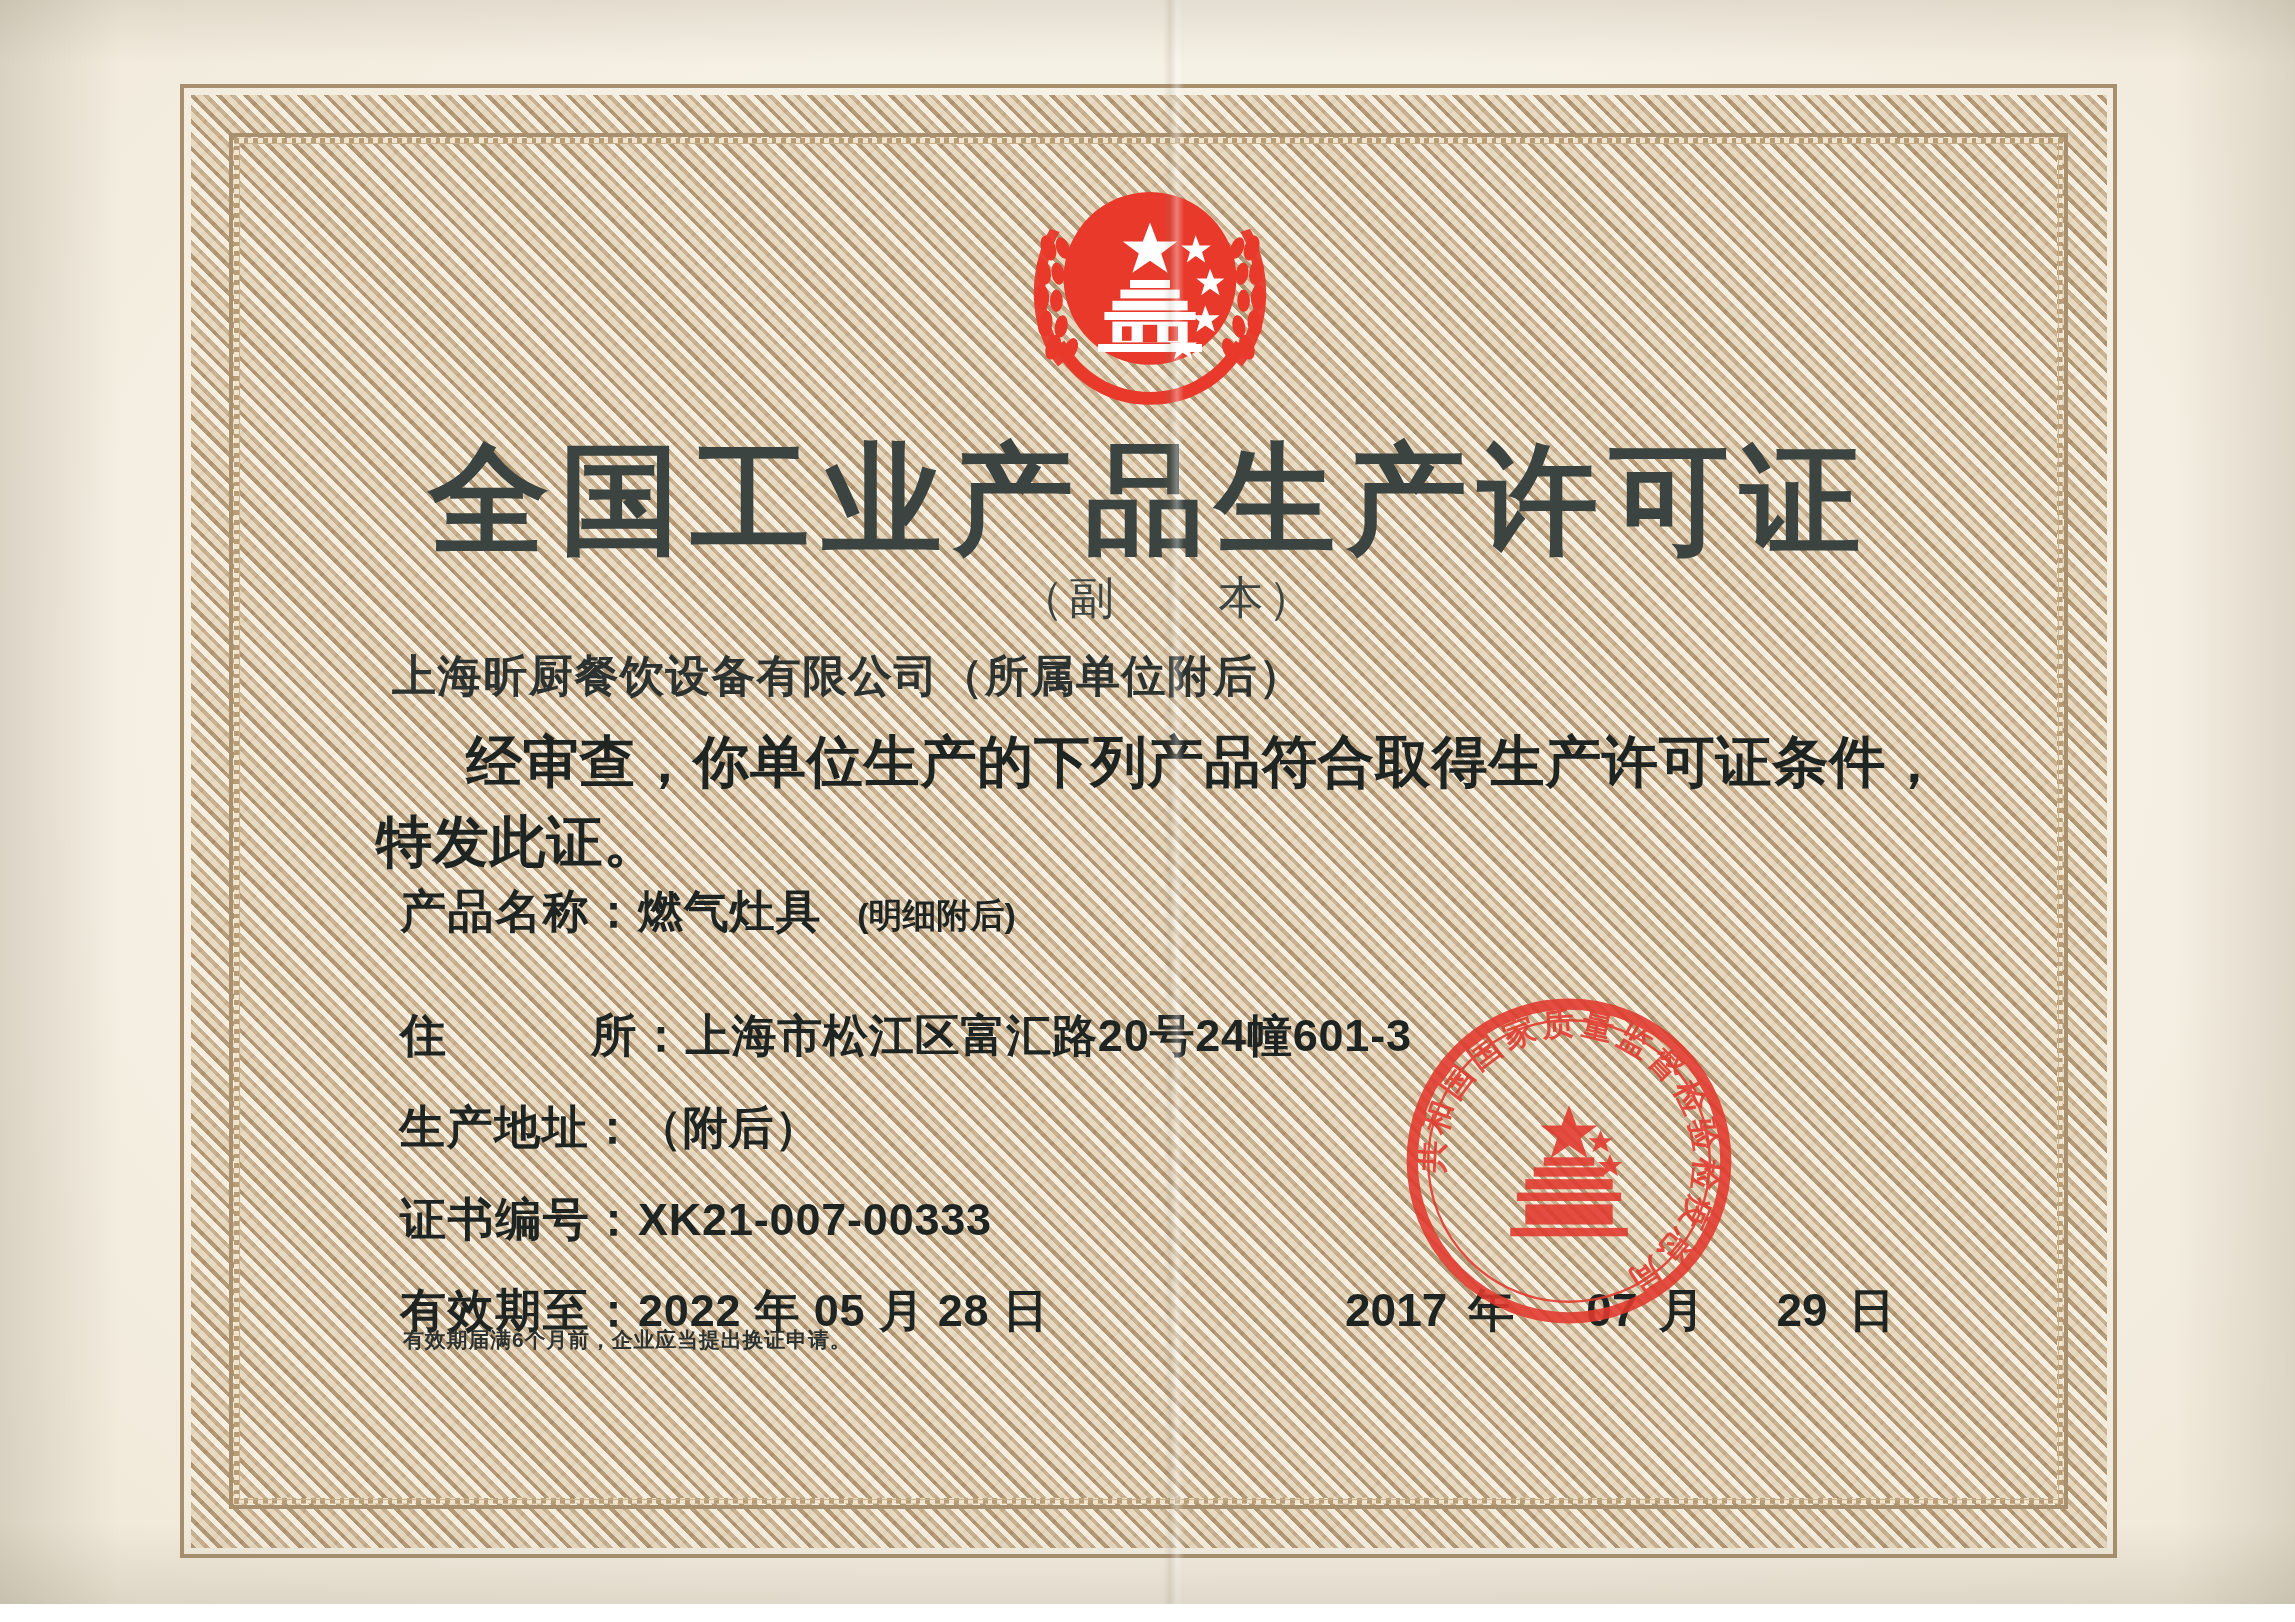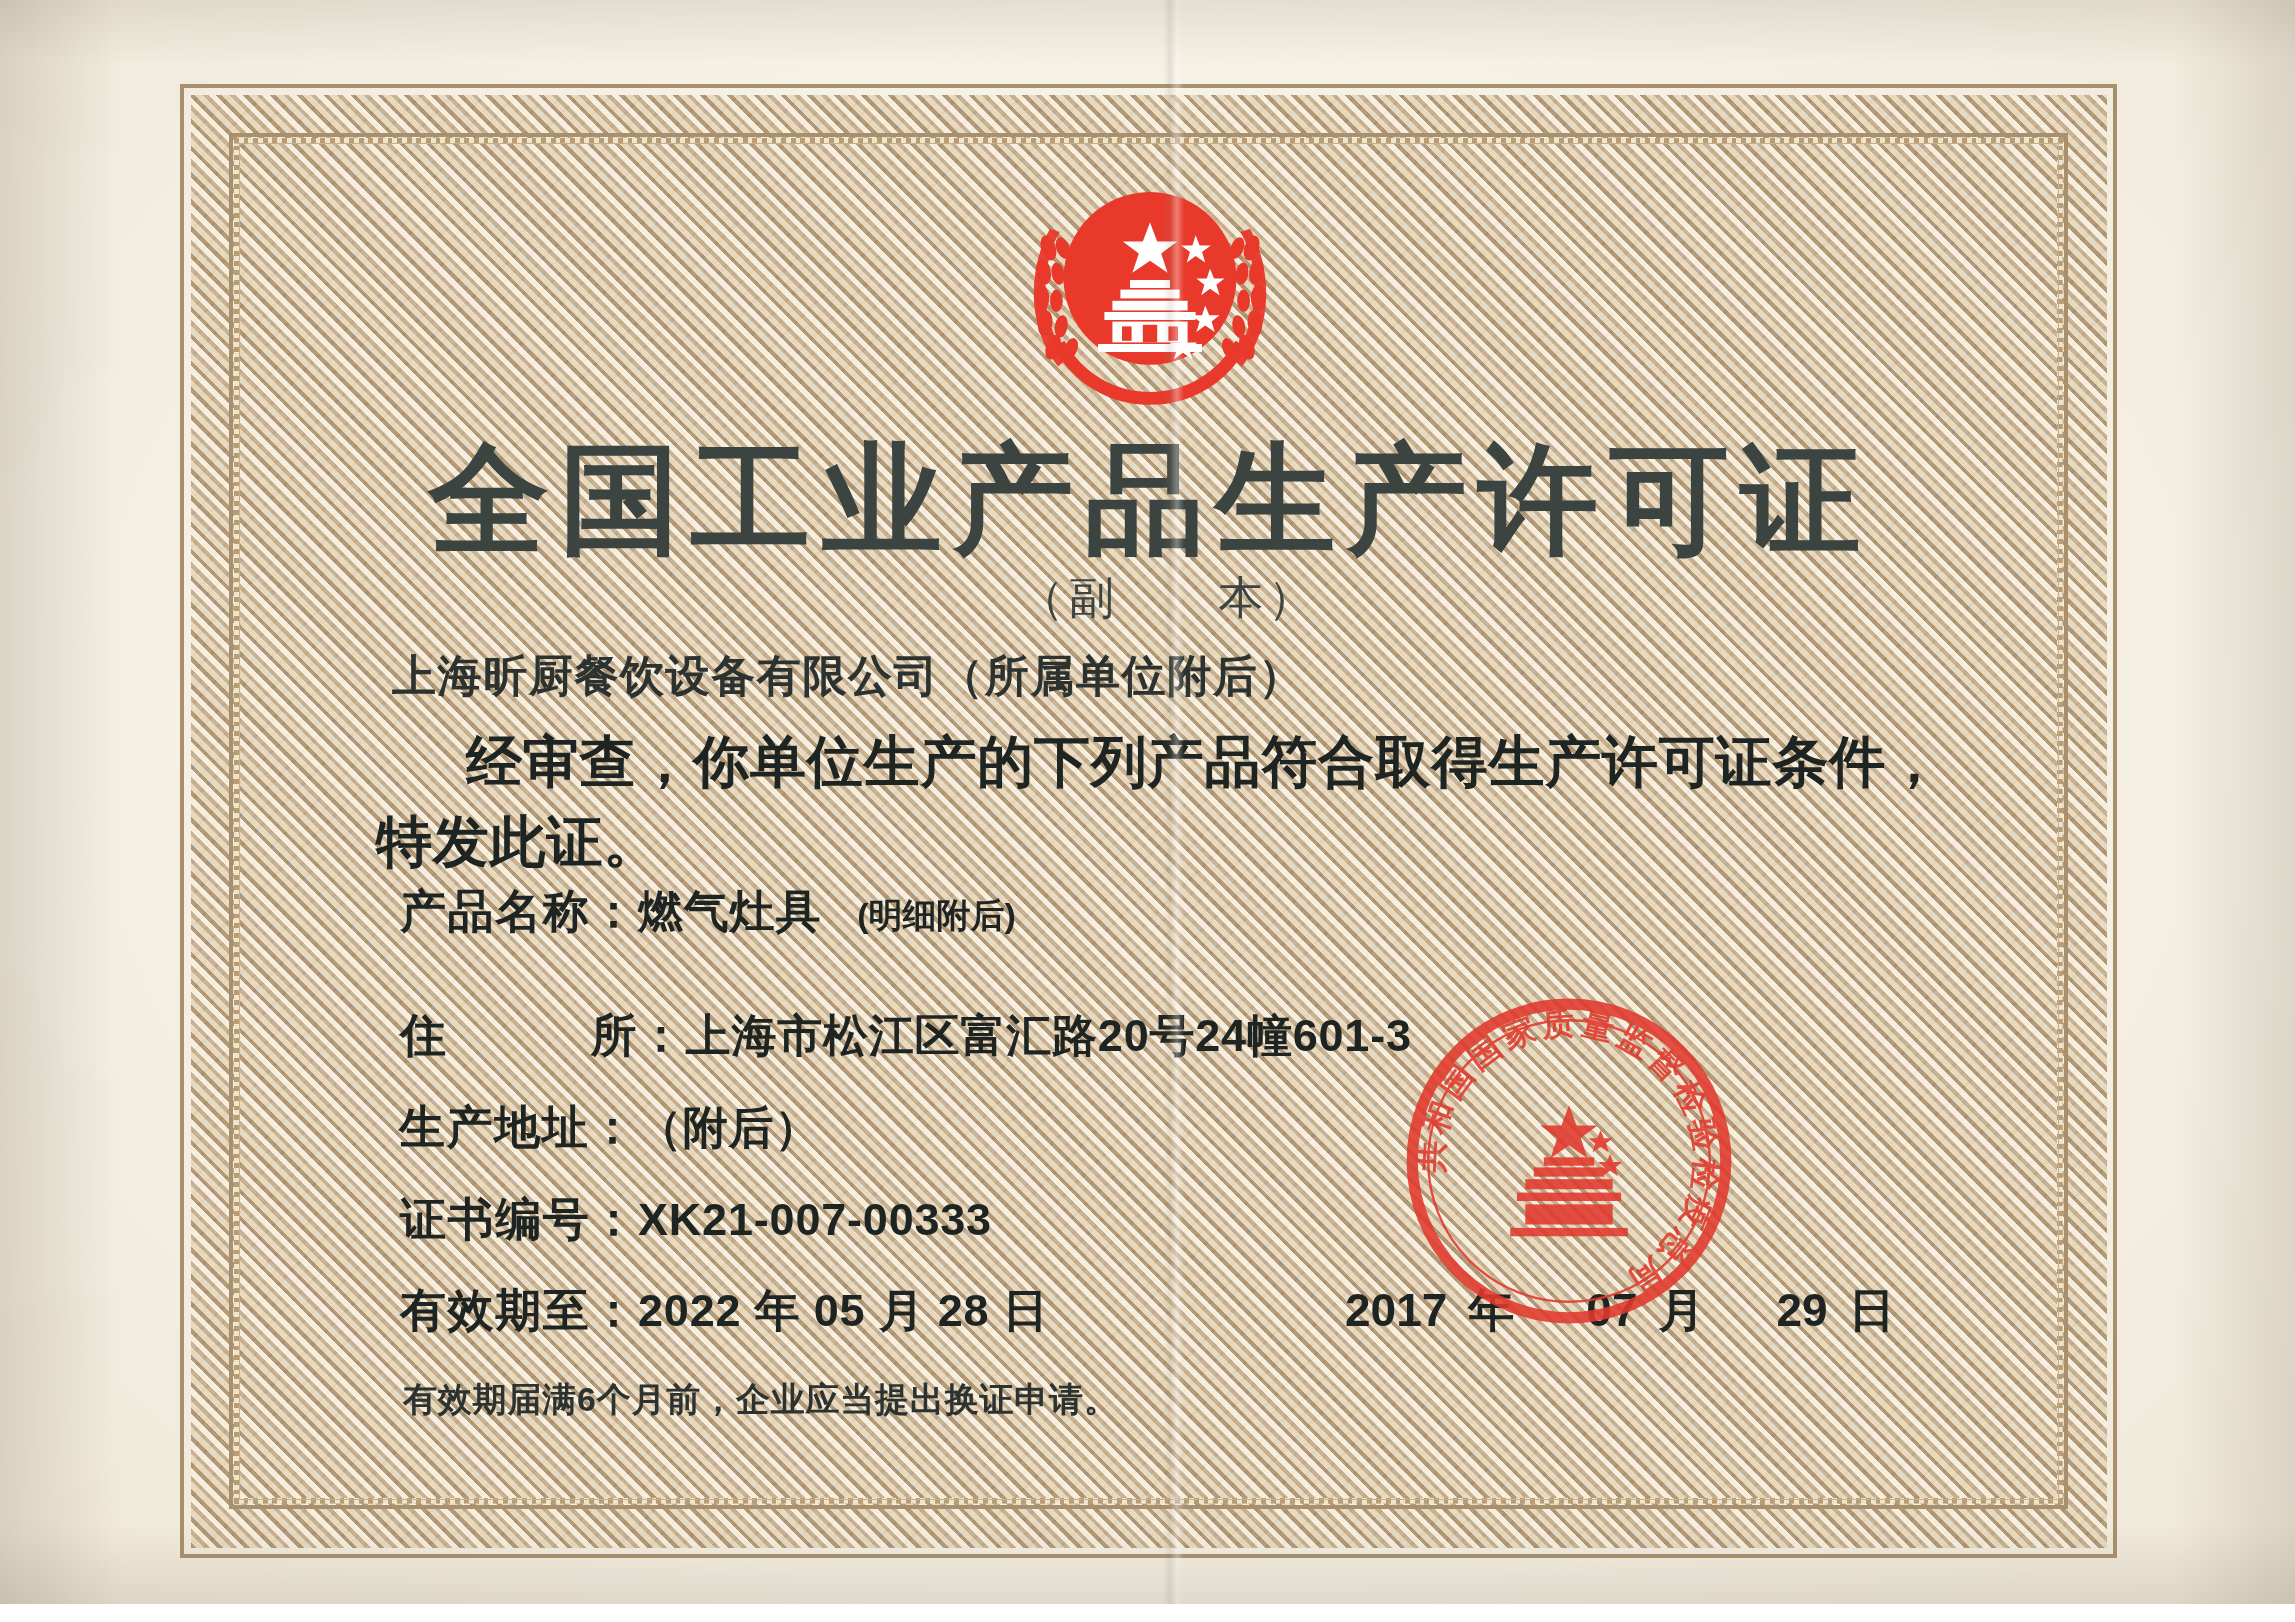--- a/index.html
+++ b/index.html
@@ -241,23 +241,23 @@
     color: #1e2422;
     white-space: nowrap;
   }
   .issue-date .y { margin-right: 21px; }
   .issue-date .m { margin: 0 21px 0 72px; }
   .issue-date .d { margin-left: 72px; }
 
   .footnote {
     position: absolute;
     left: 163px;
-    top: 1233px;
-    font-family: "Liberation Sans", "DejaVu Sans", sans-serif;
-    font-size: 34px;
+    top: 1182px;
+    font-family: "Liberation Sans", "DejaVu Sans", sans-serif;
+    font-size: 21px;
     font-weight: bold;
     color: #2b3230;
     letter-spacing: 0.8px;
   }
 
   
   .seal {
     position: absolute;
     left: 1161px;
     top: 849px;

